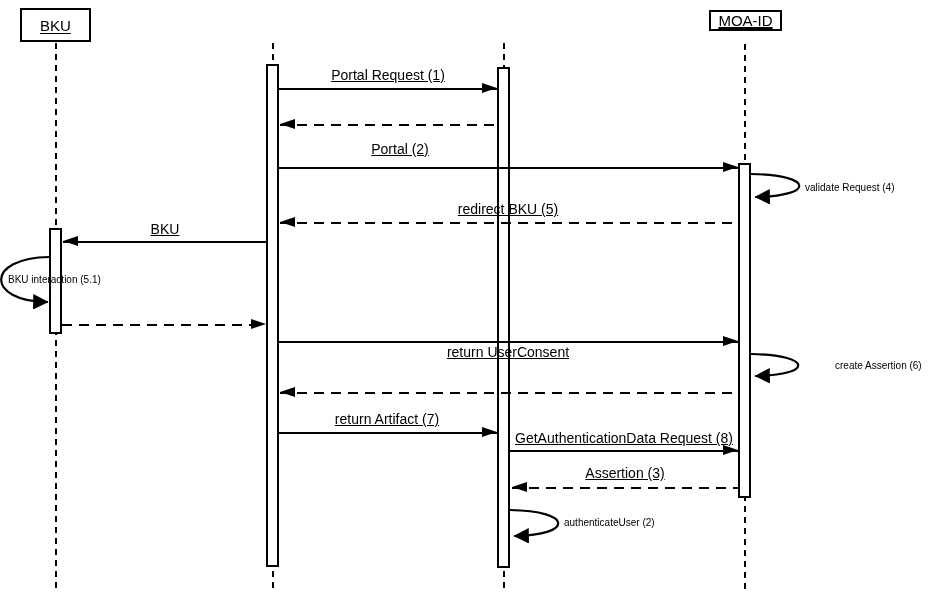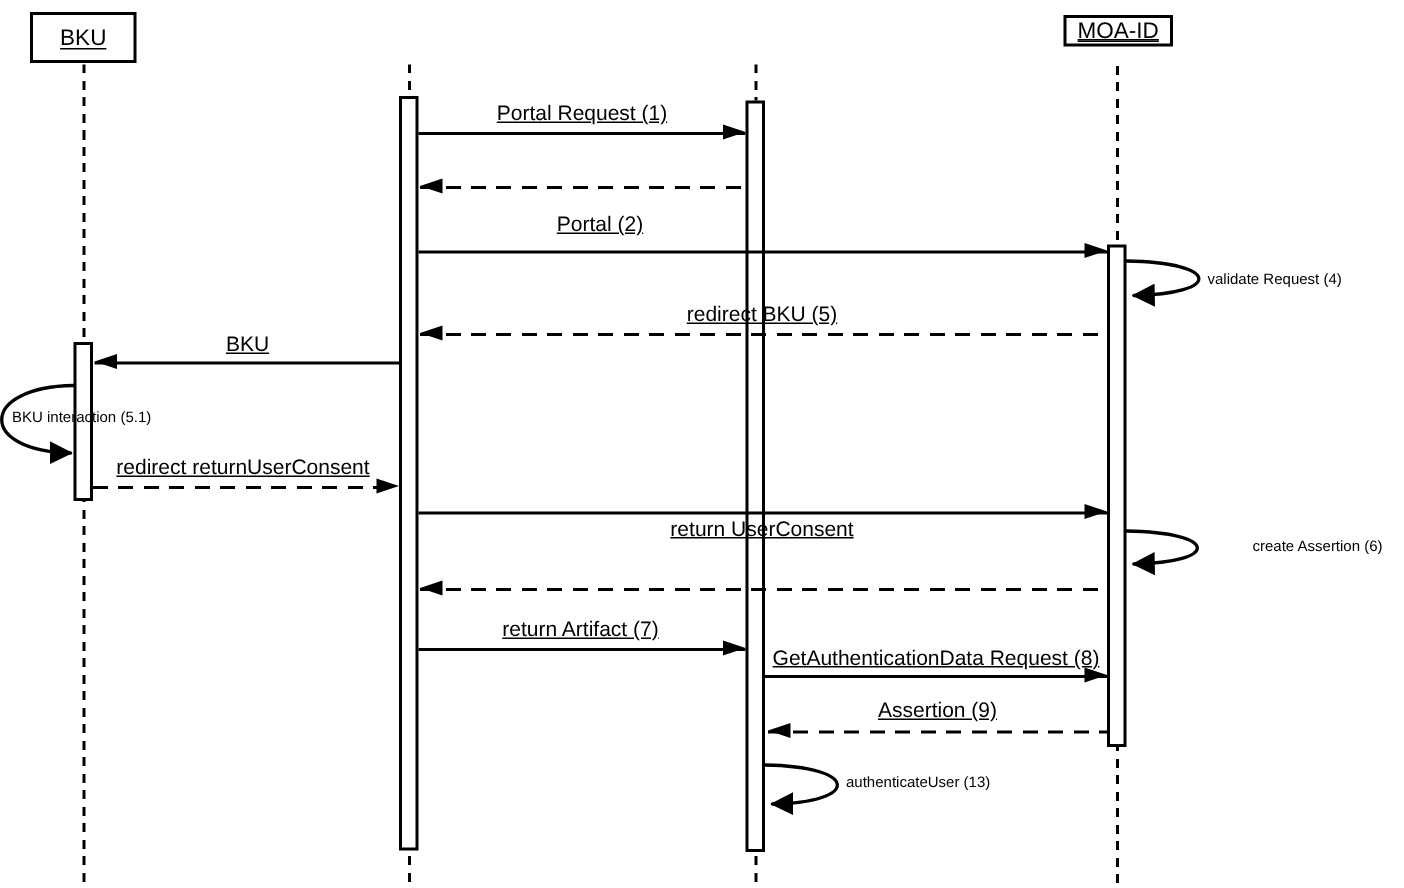--- a/index.html
+++ b/index.html
@@ -99,43 +99,42 @@
     <div class="msg-line solid" style="left: 279px; top: 167px; width: 459px;"></div>
     <div class="arrowhead right" style="top: 162px; left: 723px;"></div>
     <div class="msg-line dashed" style="left: 280px; top: 222px; width: 458px;"></div>
     <div class="arrowhead left" style="top: 217px; left: 280px;"></div>
     <div class="msg-label" style="left: 508px; top: 209px;">redirect BKU (5)</div>
     <div class="msg-line solid" style="left: 63px; top: 241px; width: 203px;"></div>
     <div class="arrowhead left" style="top: 236px; left: 63px;"></div>
     <div class="msg-label" style="left: 165px; top: 229px;">BKU</div>
     <div class="msg-line dashed" style="left: 62px; top: 324px; width: 204px;"></div>
     <div class="arrowhead right" style="top: 319px; left: 251px;"></div>
-    <div class="msg-label" style="left: 162px; top: 311px;">redirect returnUserConsent</div>
     <div class="msg-line solid" style="left: 279px; top: 341px; width: 459px;"></div>
     <div class="arrowhead right" style="top: 336px; left: 723px;"></div>
     <div class="msg-label" style="left: 508px; top: 328px; margin-top: 24px;">return UserConsent</div>
     <div class="msg-line dashed" style="left: 280px; top: 392px; width: 458px;"></div>
     <div class="arrowhead left" style="top: 387px; left: 280px;"></div>
     <div class="msg-line solid" style="left: 279px; top: 432px; width: 218px;"></div>
     <div class="arrowhead right" style="top: 427px; left: 482px;"></div>
     <div class="msg-label" style="left: 387px; top: 419px;">return Artifact (7)</div>
     <div class="msg-line solid" style="left: 510px; top: 450px; width: 228px;"></div>
     <div class="arrowhead right" style="top: 445px; left: 723px;"></div>
     <div class="msg-label" style="left: 624px; top: 438px;">GetAuthenticationData Request (8)</div>
     <div class="msg-line dashed" style="left: 512px; top: 487px; width: 226px;"></div>
     <div class="arrowhead left" style="top: 482px; left: 512px;"></div>
-    <div class="msg-label" style="left: 625px; top: 473px;">Assertion (9)</div>
+    <div class="msg-label" style="left: 625px; top: 473px;">Assertion (3)</div>
     <svg width="936" height="592" id="loop-layer">
       <defs>
         <marker id="arrowTip" viewBox="0 0 10 10" refX="9" refY="5" markerWidth="7" markerHeight="7" orient="auto">
           <path d="M0 0 L10 5 L0 10 z" fill="#000000"></path>
         </marker>
       </defs>
       <path d="M 751 174 C 814.45 175, 814.45 196, 756 197" fill="none" stroke="#000000" stroke-width="2.2" stroke-linecap="round" marker-end="url(#arrowTip)"></path>
       <path d="M 49 257 C -14.450000000000003 258, -14.450000000000003 301, 47 302" fill="none" stroke="#000000" stroke-width="2.2" stroke-linecap="round" marker-end="url(#arrowTip)"></path>
       <path d="M 751 354 C 813.1 355, 813.1 375, 756 376" fill="none" stroke="#000000" stroke-width="2.2" stroke-linecap="round" marker-end="url(#arrowTip)"></path>
       <path d="M 510 510 C 573.45 511, 573.45 535, 515 536" fill="none" stroke="#000000" stroke-width="2.2" stroke-linecap="round" marker-end="url(#arrowTip)"></path>
     </svg>
     <div class="self-label" style="left: 805px; top: 187px;">validate Request (4)</div>
     <div class="self-label" style="left: 8px; top: 279px;">BKU interaction (5.1)</div>
     <div class="self-label" style="left: 835px; top: 365px;">create Assertion (6)</div>
-    <div class="self-label" style="left: 564px; top: 522px;">authenticateUser (13)</div>
+    <div class="self-label" style="left: 564px; top: 522px;">authenticateUser (2)</div>
   </div>
 
 </body></html>

